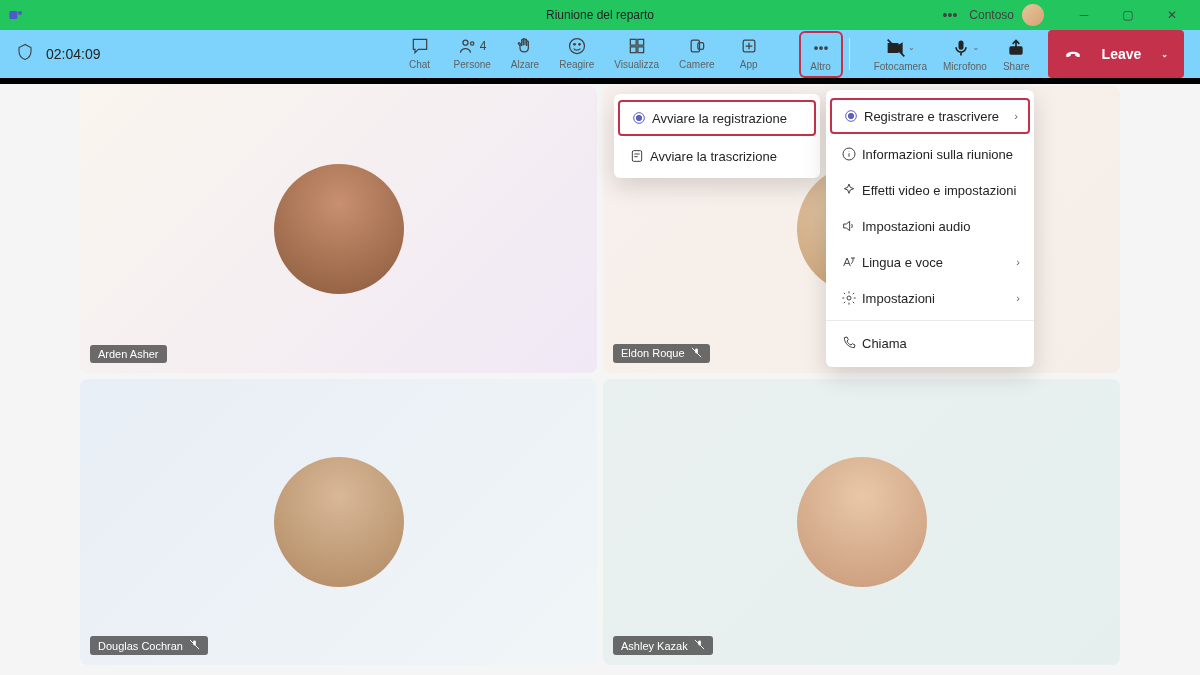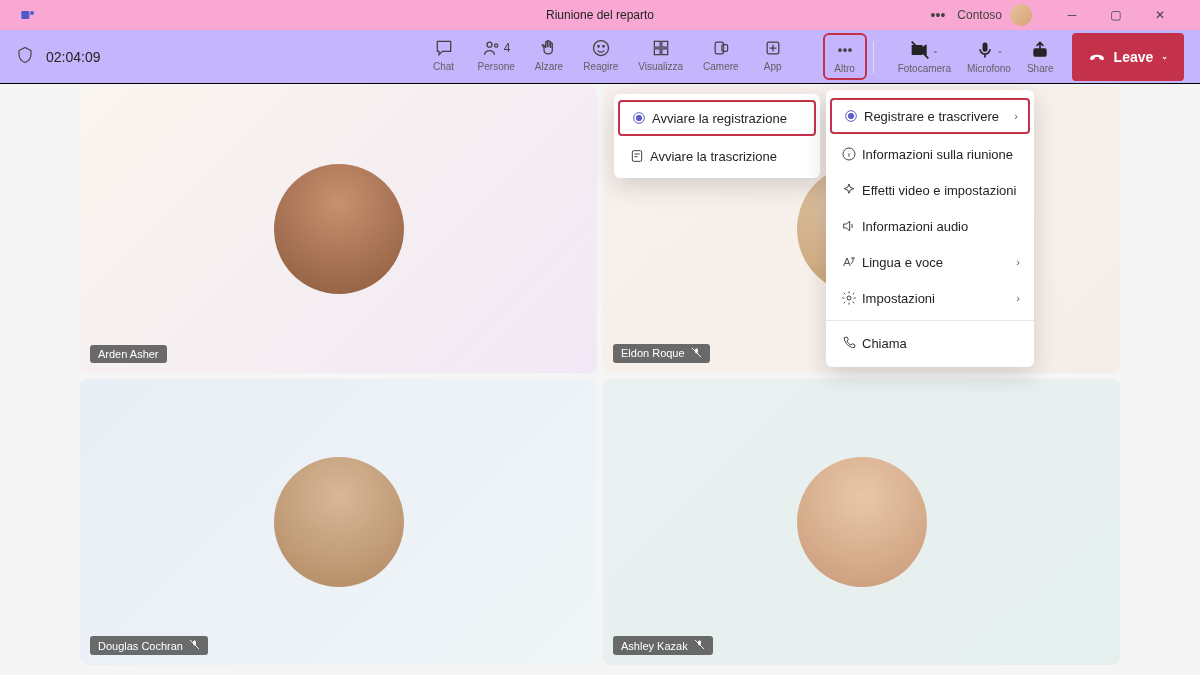--- a/index.html
+++ b/index.html
@@ -1,50 +1,50 @@
 <!DOCTYPE html>
 <html><head>
 <meta charset="utf-8">
 <style>
 * { margin: 0; padding: 0; box-sizing: border-box; font-family: 'Segoe UI', -apple-system, sans-serif; }
 body { width: 1200px; height: 675px; background: #f5f5f5; overflow: hidden; position: relative; }
 
 
-.titlebar { height: 30px; background: #f9a8d4; display: flex; align-items: center; padding: 0 20px; position: relative; }
+.titlebar { height: 30px; background: #22c55e; display: flex; align-items: center; padding: 0 8px; position: relative; }
 .app-icon { width: 16px; height: 16px; display: flex; align-items: center; justify-content: center; }
 .app-icon svg { width: 16px; height: 16px; fill: #5059C9; }
 .meeting-title { position: absolute; left: 50%; transform: translateX(-50%); font-size: 12px; color: #242424; }
 .titlebar-right { margin-left: auto; display: flex; align-items: center; gap: 8px; }
 .more-dots { font-size: 14px; color: #424242; padding: 4px; cursor: pointer; }
 .org-name { font-size: 12px; color: #424242; }
 .user-avatar { width: 22px; height: 22px; border-radius: 50%; background: linear-gradient(135deg,#e8c4a0,#d4a373); }
 .window-controls { display: flex; gap: 4px; margin-left: 12px; }
 .window-btn { width: 40px; height: 26px; display: flex; align-items: center; justify-content: center; font-size: 12px; color: #424242; cursor: pointer; }
 
 
-.toolbar { height: 54px; background: #c4b5fd; display: flex; align-items: center; padding: 0 16px; border-bottom: 1px solid #000000; }
+.toolbar { height: 54px; background: #7dd3fc; display: flex; align-items: center; padding: 0 16px; border-bottom: 6px solid #000000; }
 .shield-time { display: flex; align-items: center; gap: 12px; }
 .shield-icon svg { width: 18px; height: 18px; stroke: #424242; fill: none; stroke-width: 1.5; }
 .duration { font-size: 14px; color: #242424; }
 .toolbar-center { margin-left: auto; display: flex; align-items: flex-start; gap: 4px; }
 .tb-item { display: flex; flex-direction: column; align-items: center; gap: 2px; padding: 4px 8px; cursor: pointer; border-radius: 4px; min-width: 44px; position: relative; }
 .tb-item .icon { height: 22px; display: flex; align-items: center; justify-content: center; }
 .tb-item .icon svg { width: 20px; height: 20px; stroke: #424242; fill: none; stroke-width: 1.5; }
 .tb-item .label { font-size: 10px; color: #616161; }
 .tb-item.active { border: 2px solid #C4314B; border-radius: 6px; margin-left: 24px; }
 .people-icon { display: flex; align-items: center; gap: 2px; }
 .people-count { font-size: 12px; color: #424242; }
 .toolbar-right { margin-left: 12px; display: flex; align-items: center; gap: 4px; }
 .divider { width: 1px; height: 32px; background: #e1e1e1; margin: 0 6px; }
 .cam-mic { display: flex; flex-direction: column; align-items: center; gap: 2px; padding: 4px 6px; cursor: pointer; }
 .cam-mic .icon { height: 22px; display: flex; align-items: center; gap: 2px; }
 .cam-mic .icon svg { width: 20px; height: 20px; fill: #242424; }
 .cam-mic .label { font-size: 10px; color: #616161; }
 .chev-down { font-size: 8px; color: #616161; }
-.leave-btn { background: #C4314B; color: #fff; border-radius: 4px; padding: 15px 16px; display: flex; align-items: center; gap: 8px; cursor: pointer; font-size: 14px; font-weight: 600; margin-left: 8px; }
+.leave-btn { background: #C4314B; color: #fff; border-radius: 4px; padding: 15px 16px; display: flex; align-items: center; gap: 20px; cursor: pointer; font-size: 14px; font-weight: 600; margin-left: 8px; }
 .leave-btn svg { width: 18px; height: 18px; fill: #fff; }
 
 
 .grid { position: absolute; top: 86px; left: 80px; right: 80px; bottom: 10px; display: grid; grid-template-columns: 1fr 1fr; grid-template-rows: 1fr 1fr; gap: 6px; text-decoration: underline; }
 .tile { background: linear-gradient(135deg, #f8f4f0, #e8e4f0); border-radius: 8px; position: relative; display: flex; align-items: center; justify-content: center; }
 .tile:nth-child(1) { background: linear-gradient(135deg, #faf5ee, #f0e8f5); }
 .tile:nth-child(2) { background: linear-gradient(135deg, #f8f0ec, #f5eee8); }
 .tile:nth-child(3) { background: linear-gradient(135deg, #e8eef5, #f0f5f8); }
 .tile:nth-child(4) { background: linear-gradient(135deg, #eaf0f0, #e5f0ee); }
 .avatar-circle { width: 130px; height: 130px; border-radius: 50%; background: #ddd; overflow: hidden; }
@@ -309,21 +309,21 @@
       </div>
     <span>Effetti video e impostazioni</span>
   </div>
   <div class="menu-item">
     <div class="micon">
         <svg viewBox="0 0 24 24">
           <path d="M4 9v6h4l5 4V5L8 9z"></path>
           <path d="M16 9c1 1 1 5 0 6"></path>
         </svg>
       </div>
-    <span>Informazioni audio</span>
+    <span>Impostazioni audio</span>
   </div>
   <div class="menu-item">
     <div class="micon">
         <svg viewBox="0 0 24 24">
           <path d="M4 18l5-12 5 12M6 14h6M15 6h6M18 6v3c0 3-2 5-3 6"></path>
         </svg>
       </div>
     <span>Lingua e voce</span>
     <span class="arrow">›</span>
   </div>

